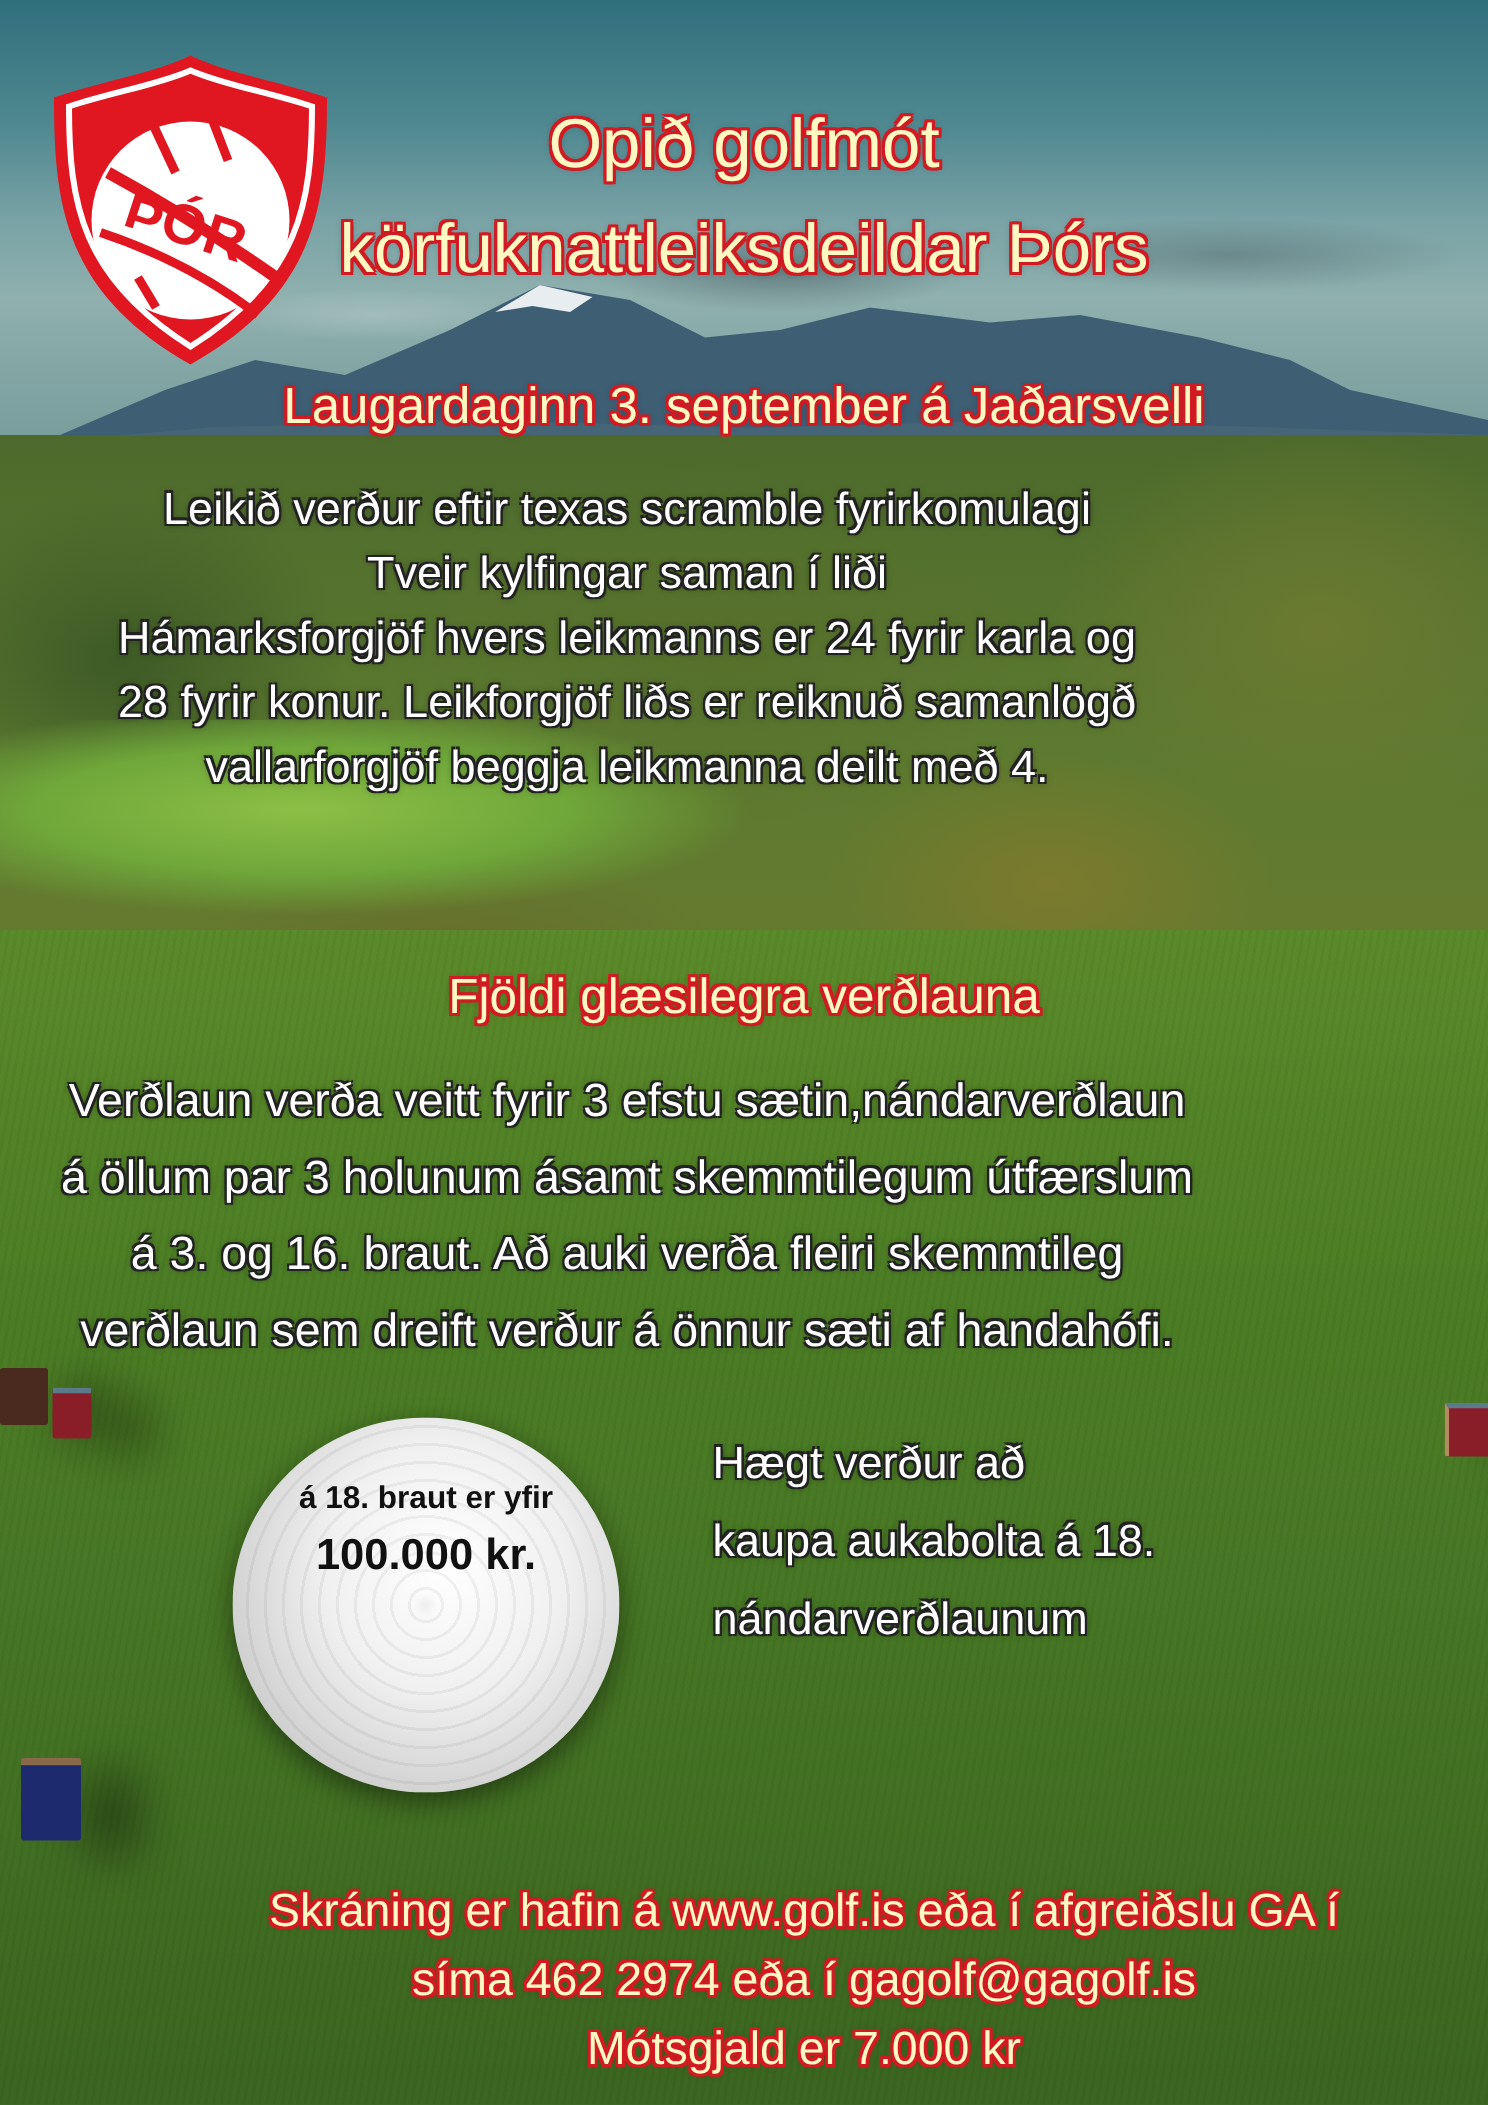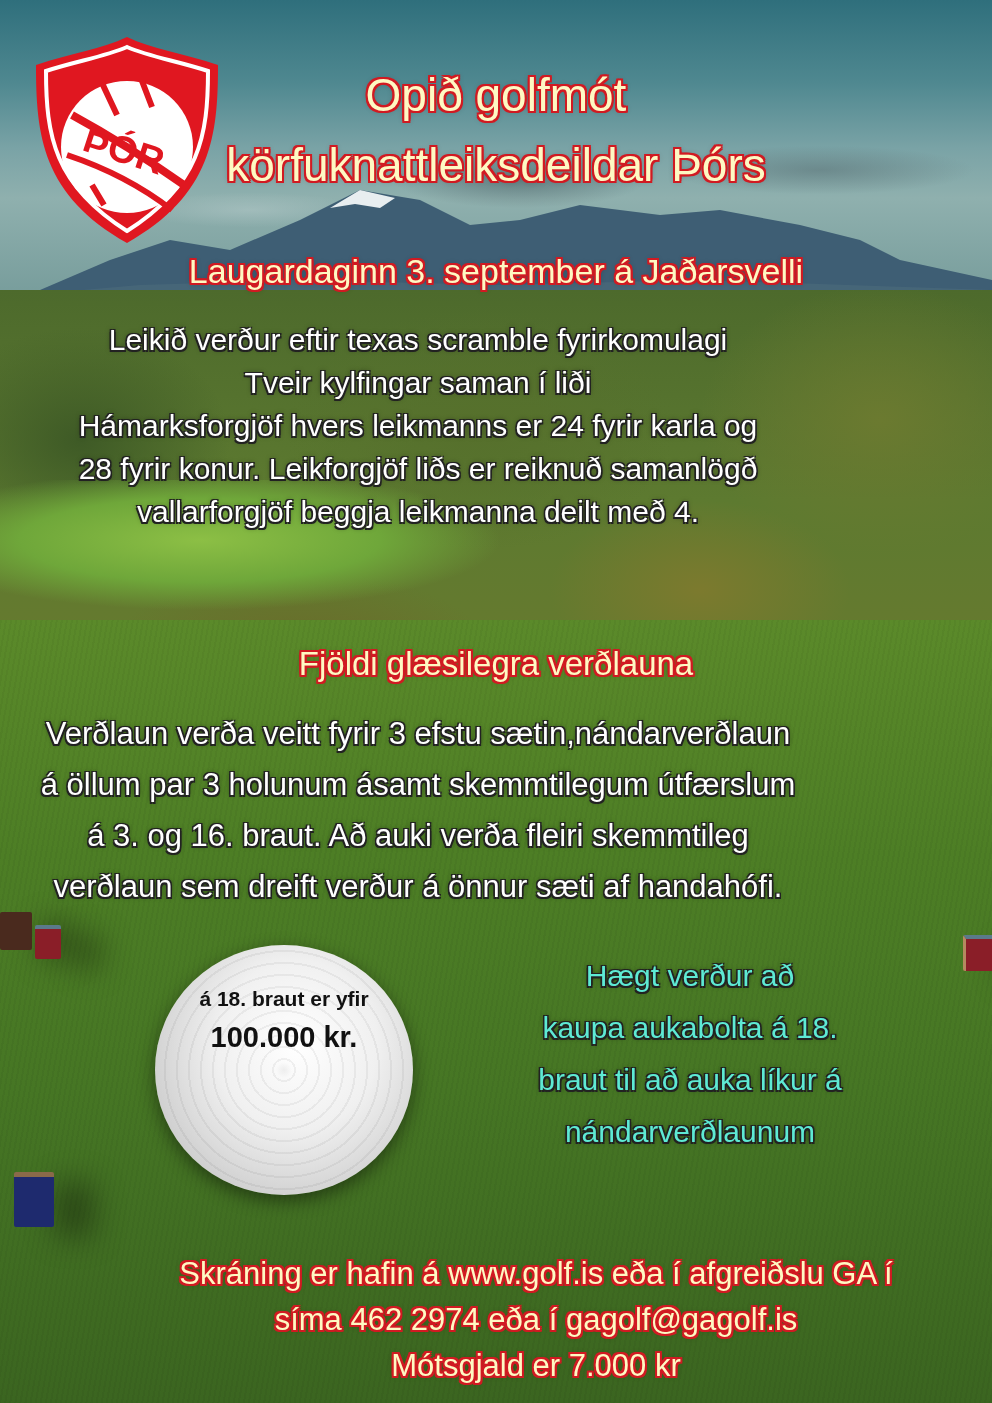--- a/index.html
+++ b/index.html
@@ -64,22 +64,22 @@
     content: ""; position: absolute; inset: 0; border-radius: 50%;
     background: repeating-radial-gradient(circle at 50% 50%, transparent 0 10px, rgba(0,0,0,.05) 10px 12px);
   }
   .ball-text {
     position: absolute; left: 0; top: 38px; width: 258px; text-align: center;
     color: #111; font-weight: bold; font-size: 21px; line-height: 32px;
   }
   .ball-text .big { font-size: 29px; line-height: 44px; }
 
   .side-text {
-    position: absolute; left: 475px; top: 950px; width: 430px; text-align: center; z-index: 3;
-    color: #5eead4; font-size: 30px; line-height: 52px;
+    position: absolute; left: 475px; top: 950px; width: 430px; z-index: 3;
+    color: #ffffff; font-size: 30px; line-height: 52px;
     text-shadow: -1.5px -1.5px 0 #222, 1.5px -1.5px 0 #222, -1.5px 1.5px 0 #222, 1.5px 1.5px 0 #222, 0 0 5px rgba(0,0,0,.6);
   }
 </style>
 </head>
 <body>
 
 <div class="bg">
   <div class="sky"></div>
   <div class="clouds"></div>
   <svg class="mountains" viewBox="0 0 992 140" preserveAspectRatio="none">
@@ -131,19 +131,18 @@
 <div class="ball">
   <div class="ball-text">
     <div>á 18. braut er yfir</div>
     <div class="big">100.000 kr.</div>
   </div>
 </div>
 
 <div class="side-text">
   <div>Hægt verður að</div>
   <div>kaupa aukabolta á 18.</div>
-  <div>braut til að auka líkur á</div>
   <div>nándarverðlaunum</div>
 </div>
 
 <div class="footer-line" style="top:1256px;">Skráning er hafin á www.golf.is eða í afgreiðslu GA í</div>
 <div class="footer-line" style="top:1302px;">síma 462 2974 eða í gagolf@gagolf.is</div>
 <div class="footer-line" style="top:1348px;">Mótsgjald er 7.000 kr</div>
 
 </body></html>

